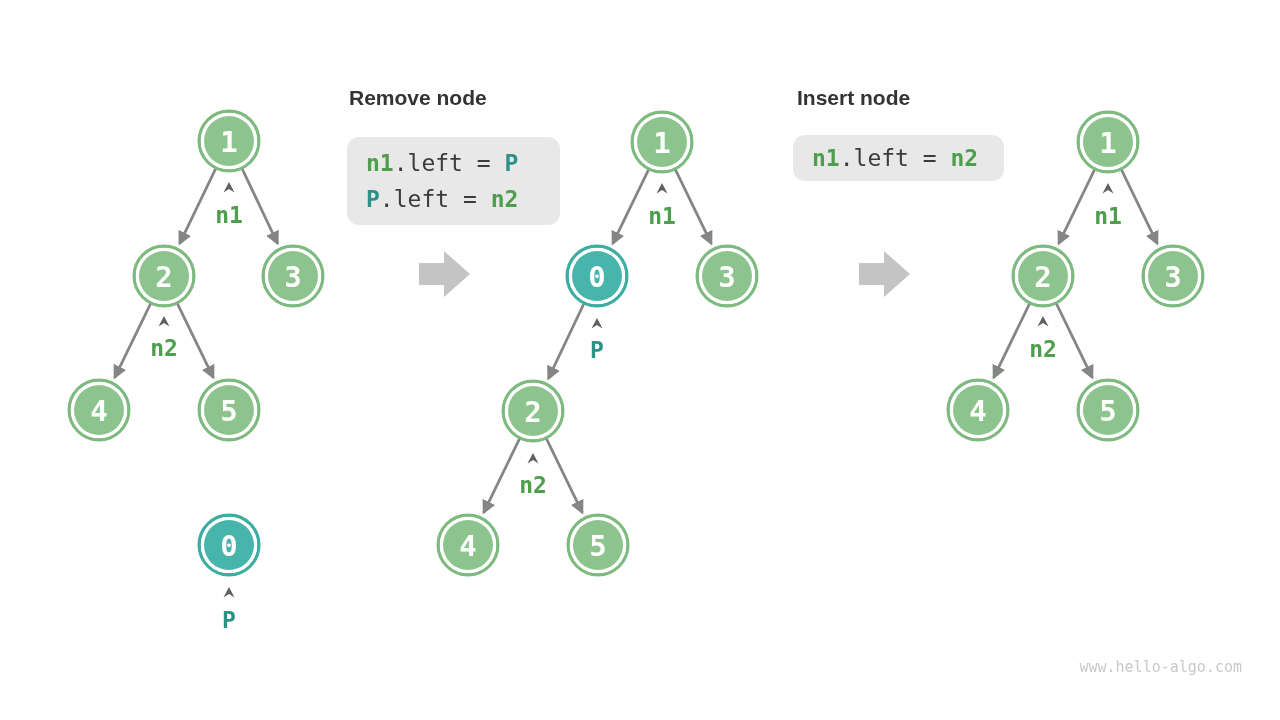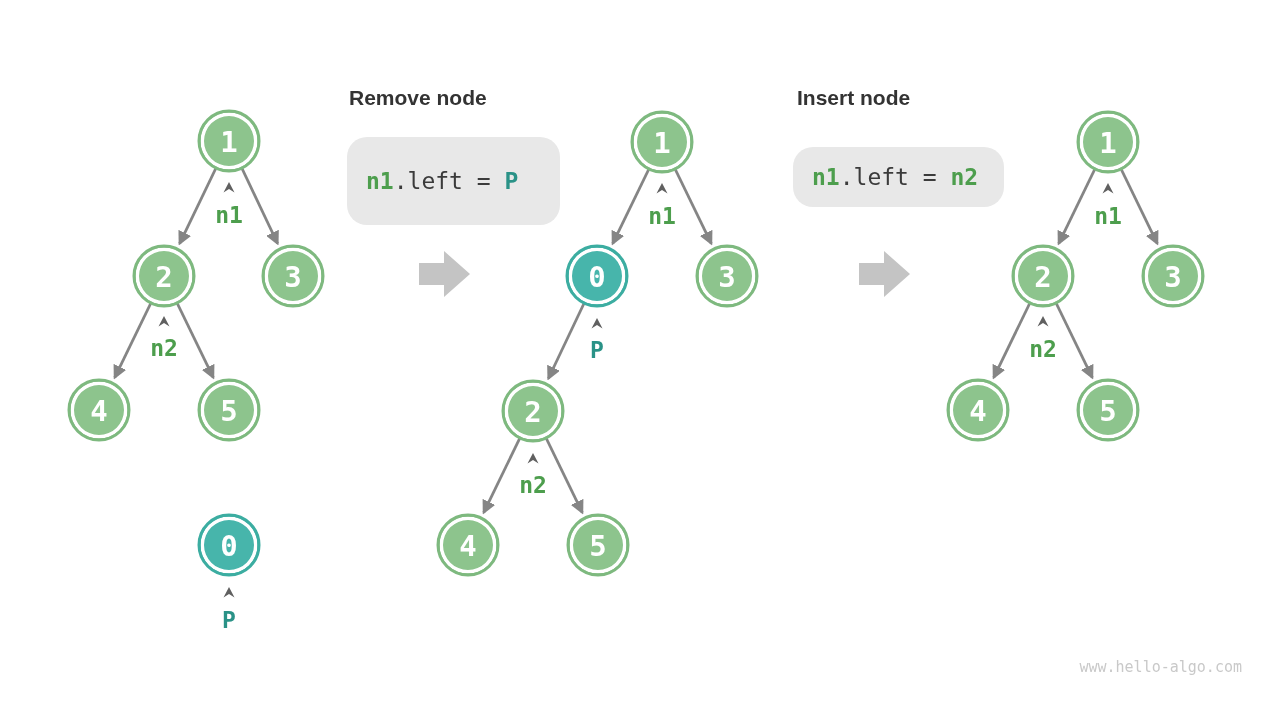--- a/index.html
+++ b/index.html
@@ -16,21 +16,21 @@
   .node.teal{background:#47b5ab;border:3px solid #3cada1;}
 
   .nlabel{position:absolute;transform:translate(-50%,-50%);
           font-family:"DejaVu Sans Mono",monospace;font-weight:bold;font-size:23px;}
   .nlabel.green{color:#4d9e4d;}
   .nlabel.teal{color:#2a9287;}
 
   .sec-title{position:absolute;font-size:21px;font-weight:bold;color:#333333;
              font-family:"Liberation Sans",sans-serif;white-space:nowrap;}
 
-  .codebox{position:absolute;background:#e8e8e8;border-radius:20px;
+  .codebox{position:absolute;background:#e8e8e8;border-radius:12px;
            display:flex;flex-direction:column;justify-content:center;
            padding-left:19px;box-sizing:border-box;
            font-family:"DejaVu Sans Mono",monospace;font-size:23px;}
   .codeline{line-height:36px;white-space:pre;}
   .tok-g{color:#4d9e4d;font-weight:bold;}
   .tok-t{color:#2a9287;font-weight:bold;}
   .tok-p{color:#3b3b3b;}
 
   .watermark{position:absolute;right:38px;top:658px;
              font-family:"DejaVu Sans Mono",monospace;font-size:15px;color:#c9c9c9;}
@@ -81,22 +81,23 @@
       <polygon points="419,263 444,263 444,251 470,274 444,297 444,285 419,285"></polygon>
       <polygon points="859,263 884,263 884,251 910,274 884,297 884,285 859,285"></polygon>
     </g>
   </svg>
 
   <div class="sec-title" style="left:349px;top:86px;">Remove node</div>
   <div class="sec-title" style="left:797px;top:86px;">Insert node</div>
 
   <div class="codebox" style="left:347px;top:137px;width:213px;height:88px;">
     <div class="codeline"><span class="tok-g">n1</span><span class="tok-p">.left = </span><span class="tok-t">P</span></div>
+    <div class="codeline"><span class="tok-t">P</span><span class="tok-p">.left = </span><span class="tok-g">n2</span></div>
   </div>
-  <div class="codebox" style="left:793px;top:135px;width:211px;height:60px;margin-top:12px;">
+  <div class="codebox" style="left:793px;top:135px;width:211px;height:46px;">
     <div class="codeline"><span class="tok-g">n1</span><span class="tok-p">.left = </span><span class="tok-g">n2</span></div>
   </div>
 
   <div class="node green" style="left:229px;top:141px;">1</div>
   <div class="node green" style="left:164px;top:276px;">2</div>
   <div class="node green" style="left:293px;top:276px;">3</div>
   <div class="node green" style="left:99px;top:410px;">4</div>
   <div class="node green" style="left:229px;top:410px;">5</div>
   <div class="node teal" style="left:229px;top:545px;">0</div>
   <div class="nlabel green" style="left:229px;top:215px;">n1</div>

